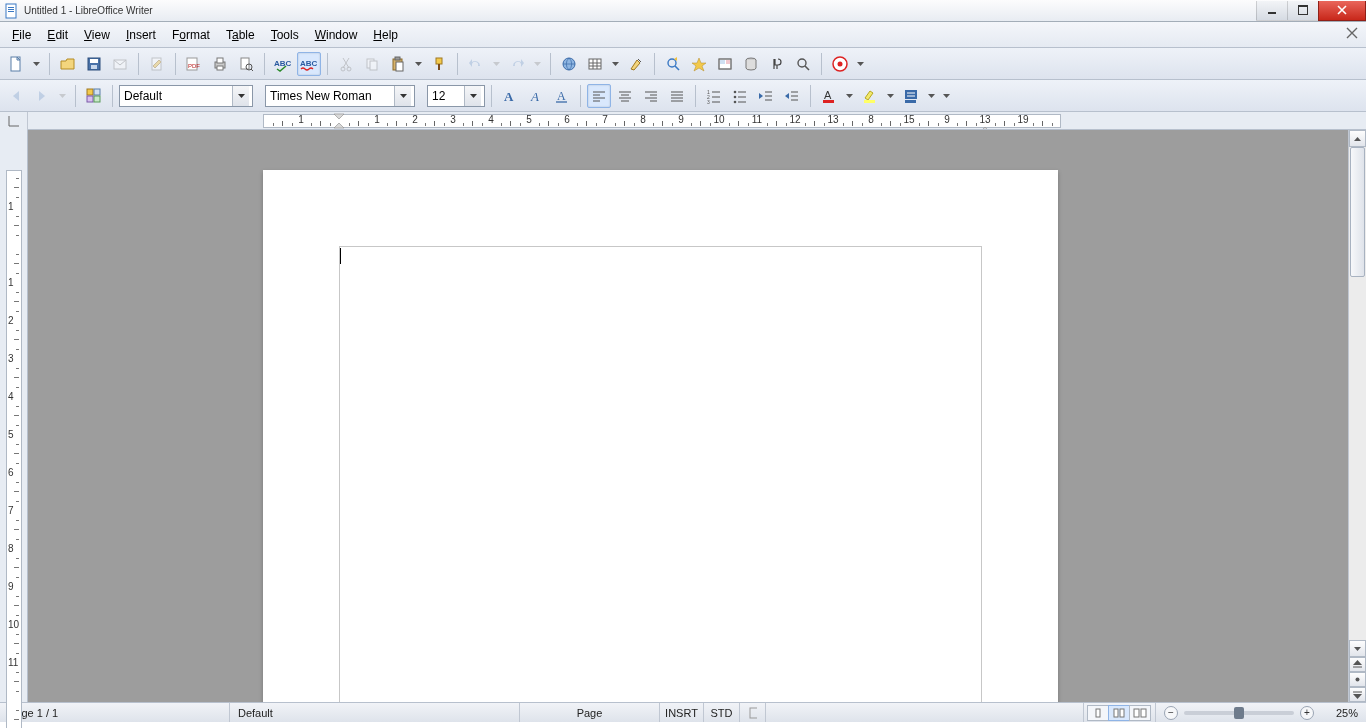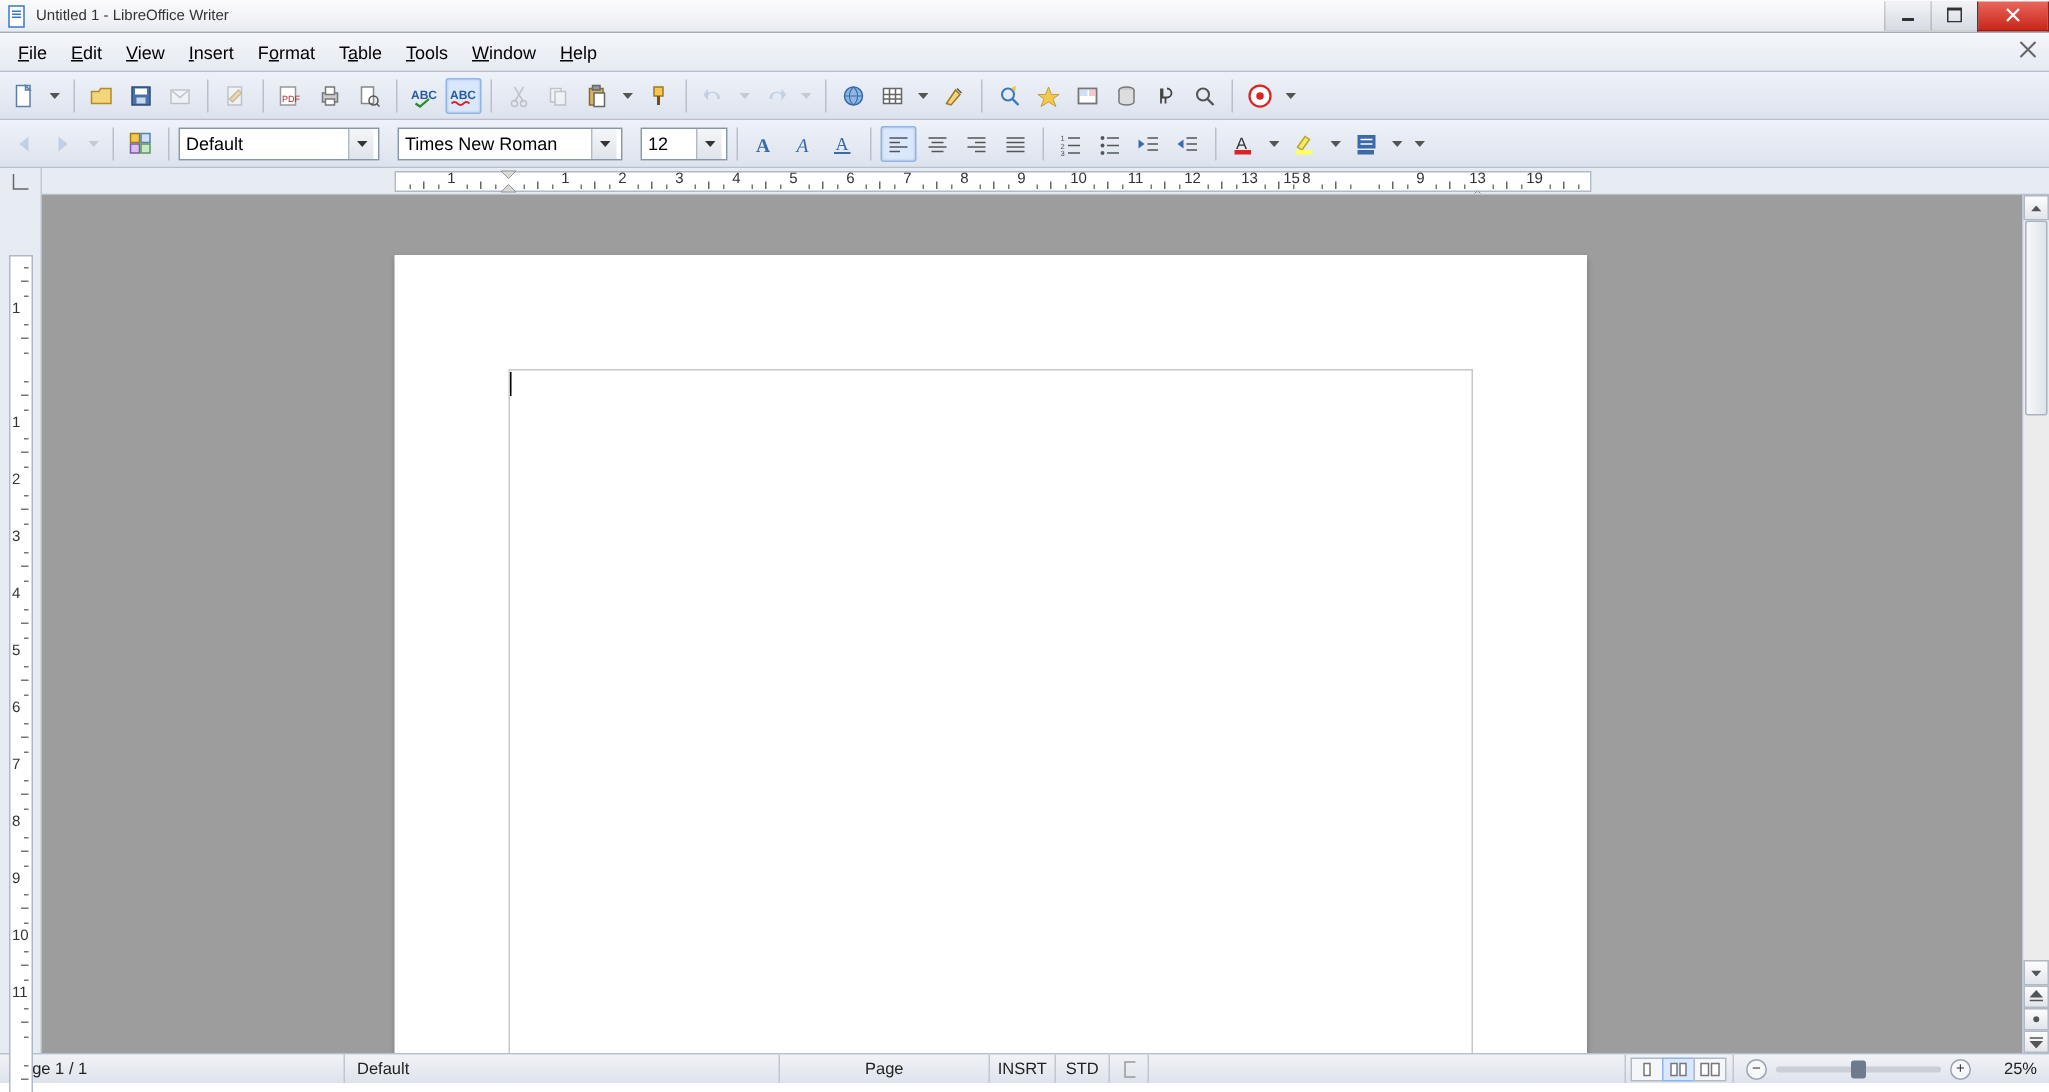--- a/index.html
+++ b/index.html
@@ -522,21 +522,21 @@
       <span class="tick-label" style="left: 501px;">5</span>
       <span class="tick-label" style="left: 539px;">6</span>
       <span class="tick-label" style="left: 577px;">7</span>
       <span class="tick-label" style="left: 615px;">8</span>
       <span class="tick-label" style="left: 653px;">9</span>
       <span class="tick-label" style="left: 691px;">10</span>
       <span class="tick-label" style="left: 729px;">11</span>
       <span class="tick-label" style="left: 767px;">12</span>
       <span class="tick-label" style="left: 805px;">13</span>
       <span class="tick-label" style="left: 843px;">8</span>
-      <span class="tick-label" style="left: 833px;">15</span>
+      <span class="tick-label" style="left: 881px;">15</span>
       <span class="tick-label" style="left: 919px;">9</span>
       <span class="tick-label" style="left: 957px;">13</span>
       <span class="tick-label" style="left: 995px;">19</span>
       <div class="minor" style="left: 244.5px;"></div>
       <div class="mid" style="left: 254px;"></div>
       <div class="minor" style="left: 263.5px;"></div>
       <div class="minor" style="left: 282.5px;"></div>
       <div class="mid" style="left: 292px;"></div>
       <div class="minor" style="left: 301.5px;"></div>
       <div class="minor" style="left: 320.5px;"></div>

